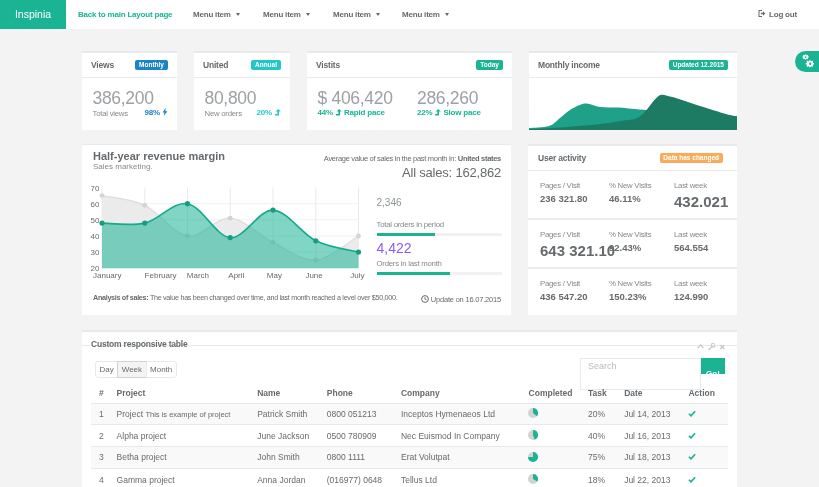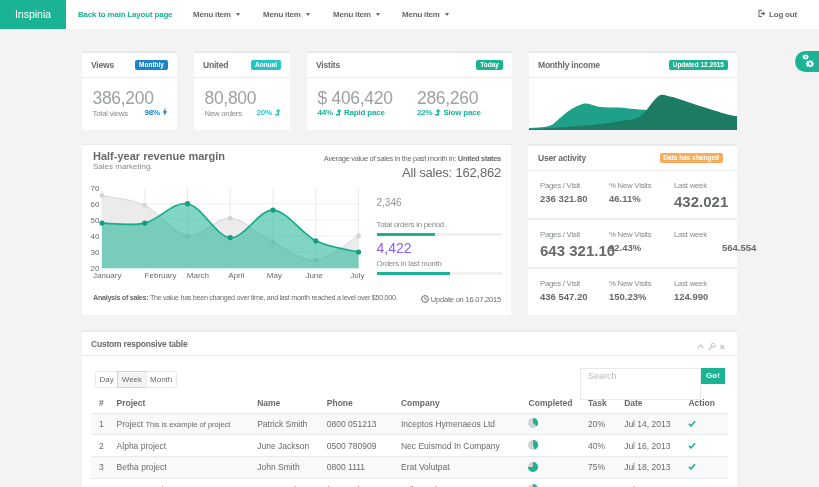--- a/index.html
+++ b/index.html
@@ -225,57 +225,57 @@
     <div style="position:absolute; left:12px; top:59px;">
       <div class="smalltxt">Pages / Visit</div>
       <div style="font-size:15px; font-weight:bold; margin-top:3px;">643 321.10</div>
     </div>
     <div style="position:absolute; left:81px; top:59px;">
       <div class="smalltxt">% New Visits</div>
       <div style="font-size:9.5px; font-weight:bold; margin-top:3px;">92.43%</div>
     </div>
     <div style="position:absolute; left:146px; top:59px;">
       <div class="smalltxt">Last week</div>
-      <div style="font-size:9.5px; font-weight:bold; margin-top:3px;margin-left:48px;">564.554</div>
+      <div style="font-size:9.5px; font-weight:bold; margin-top:3px;">564.554</div>
     </div>
     <div style="position:absolute; left:0; top:95.5px; width:209px; height:2.5px; background:#ebeef0;"></div>
     <div style="position:absolute; left:12px; top:108px;">
       <div class="smalltxt">Pages / Visit</div>
       <div style="font-size:9.5px; font-weight:bold; margin-top:3px;">436 547.20</div>
     </div>
     <div style="position:absolute; left:81px; top:108px;">
       <div class="smalltxt">% New Visits</div>
       <div style="font-size:9.5px; font-weight:bold; margin-top:3px;">150.23%</div>
     </div>
     <div style="position:absolute; left:146px; top:108px;">
       <div class="smalltxt">Last week</div>
       <div style="font-size:9.5px; font-weight:bold; margin-top:3px;">124.990</div>
     </div>
   </div>
 </div>
 
 <div class="panel ibox-top" style="left:82px; top:330px; width:655px; height:200px;">
-  <div class="ibox-title" style="height:24px;">
+  <div class="ibox-title" style="height:14px;">
     <h5 style="top:7px;">Custom responsive table</h5>
     <div class="tools" style="top:5px; right:11px;">
       <svg width="29" height="9" viewBox="0 0 29 9">
         <path d="M0.7,6.2 L3.6,2.9 L6.5,6.2" stroke="#c4c5c6" stroke-width="1.2" fill="none"></path>
         <path d="M11.6,8 L15.2,4.4" stroke="#c4c5c6" stroke-width="1.3" fill="none"></path>
         <circle cx="16.3" cy="3.2" r="1.9" stroke="#c4c5c6" stroke-width="1.1" fill="none"></circle>
         <path d="M15.9,0 L19,0 L19,3.4 L17.2,1.2 Z" fill="#ffffff"></path>
         <path d="M23.3,3 L27.3,7 M27.3,3 L23.3,7" stroke="#c4c5c6" stroke-width="1.2" fill="none"></path>
       </svg>
     </div>
   </div>
   <div style="position:relative; height:133px;">
     <div style="position:absolute; left:13px; top:11.5px;">
       <span class="btn" style="border-radius:3px 0 0 3px;">Day</span><span class="btn" style="margin-left:-1px; background:#f4f4f4; border-color:#d2d2d2;">Week</span><span class="btn" style="margin-left:-1px; border-radius:0 3px 3px 0;">Month</span>
     </div>
     <div style="position:absolute; left:498px; top:11.5px;">
-      <span style="display:inline-block; width:121px; height:32px; border:1px solid #e7eaec; background:#fff; color:#b8bcbe; font-size:9px; padding:2px 0 0 7px; vertical-align:top;">Search</span><span style="display:inline-block; width:24px; height:16px; background:#1ab394; color:#fff; font-size:8px; font-weight:bold; text-align:center; padding-top:3px; vertical-align:top;">Go!</span>
+      <span style="display:inline-block; width:121px; height:32px; border:1px solid #e7eaec; background:#fff; color:#b8bcbe; font-size:9px; padding:2px 0 0 7px; vertical-align:top;">Search</span><span style="display:inline-block; width:24px; height:16px; background:#1ab394; color:#fff; font-size:8px; font-weight:bold; text-align:center; padding-top:11px; vertical-align:top;">Go!</span>
     </div>
     <table class="ctable" style="position:absolute; left:9px; top:38px;">
       <thead>
         <tr>
           <th style="width:21.6px;">#</th>
           <th style="width:140.6px;">Project</th>
           <th style="width:69.6px;">Name</th>
           <th style="width:74.2px;">Phone</th>
           <th style="width:127.6px;">Company</th>
           <th style="width:59.4px;">Completed</th>

